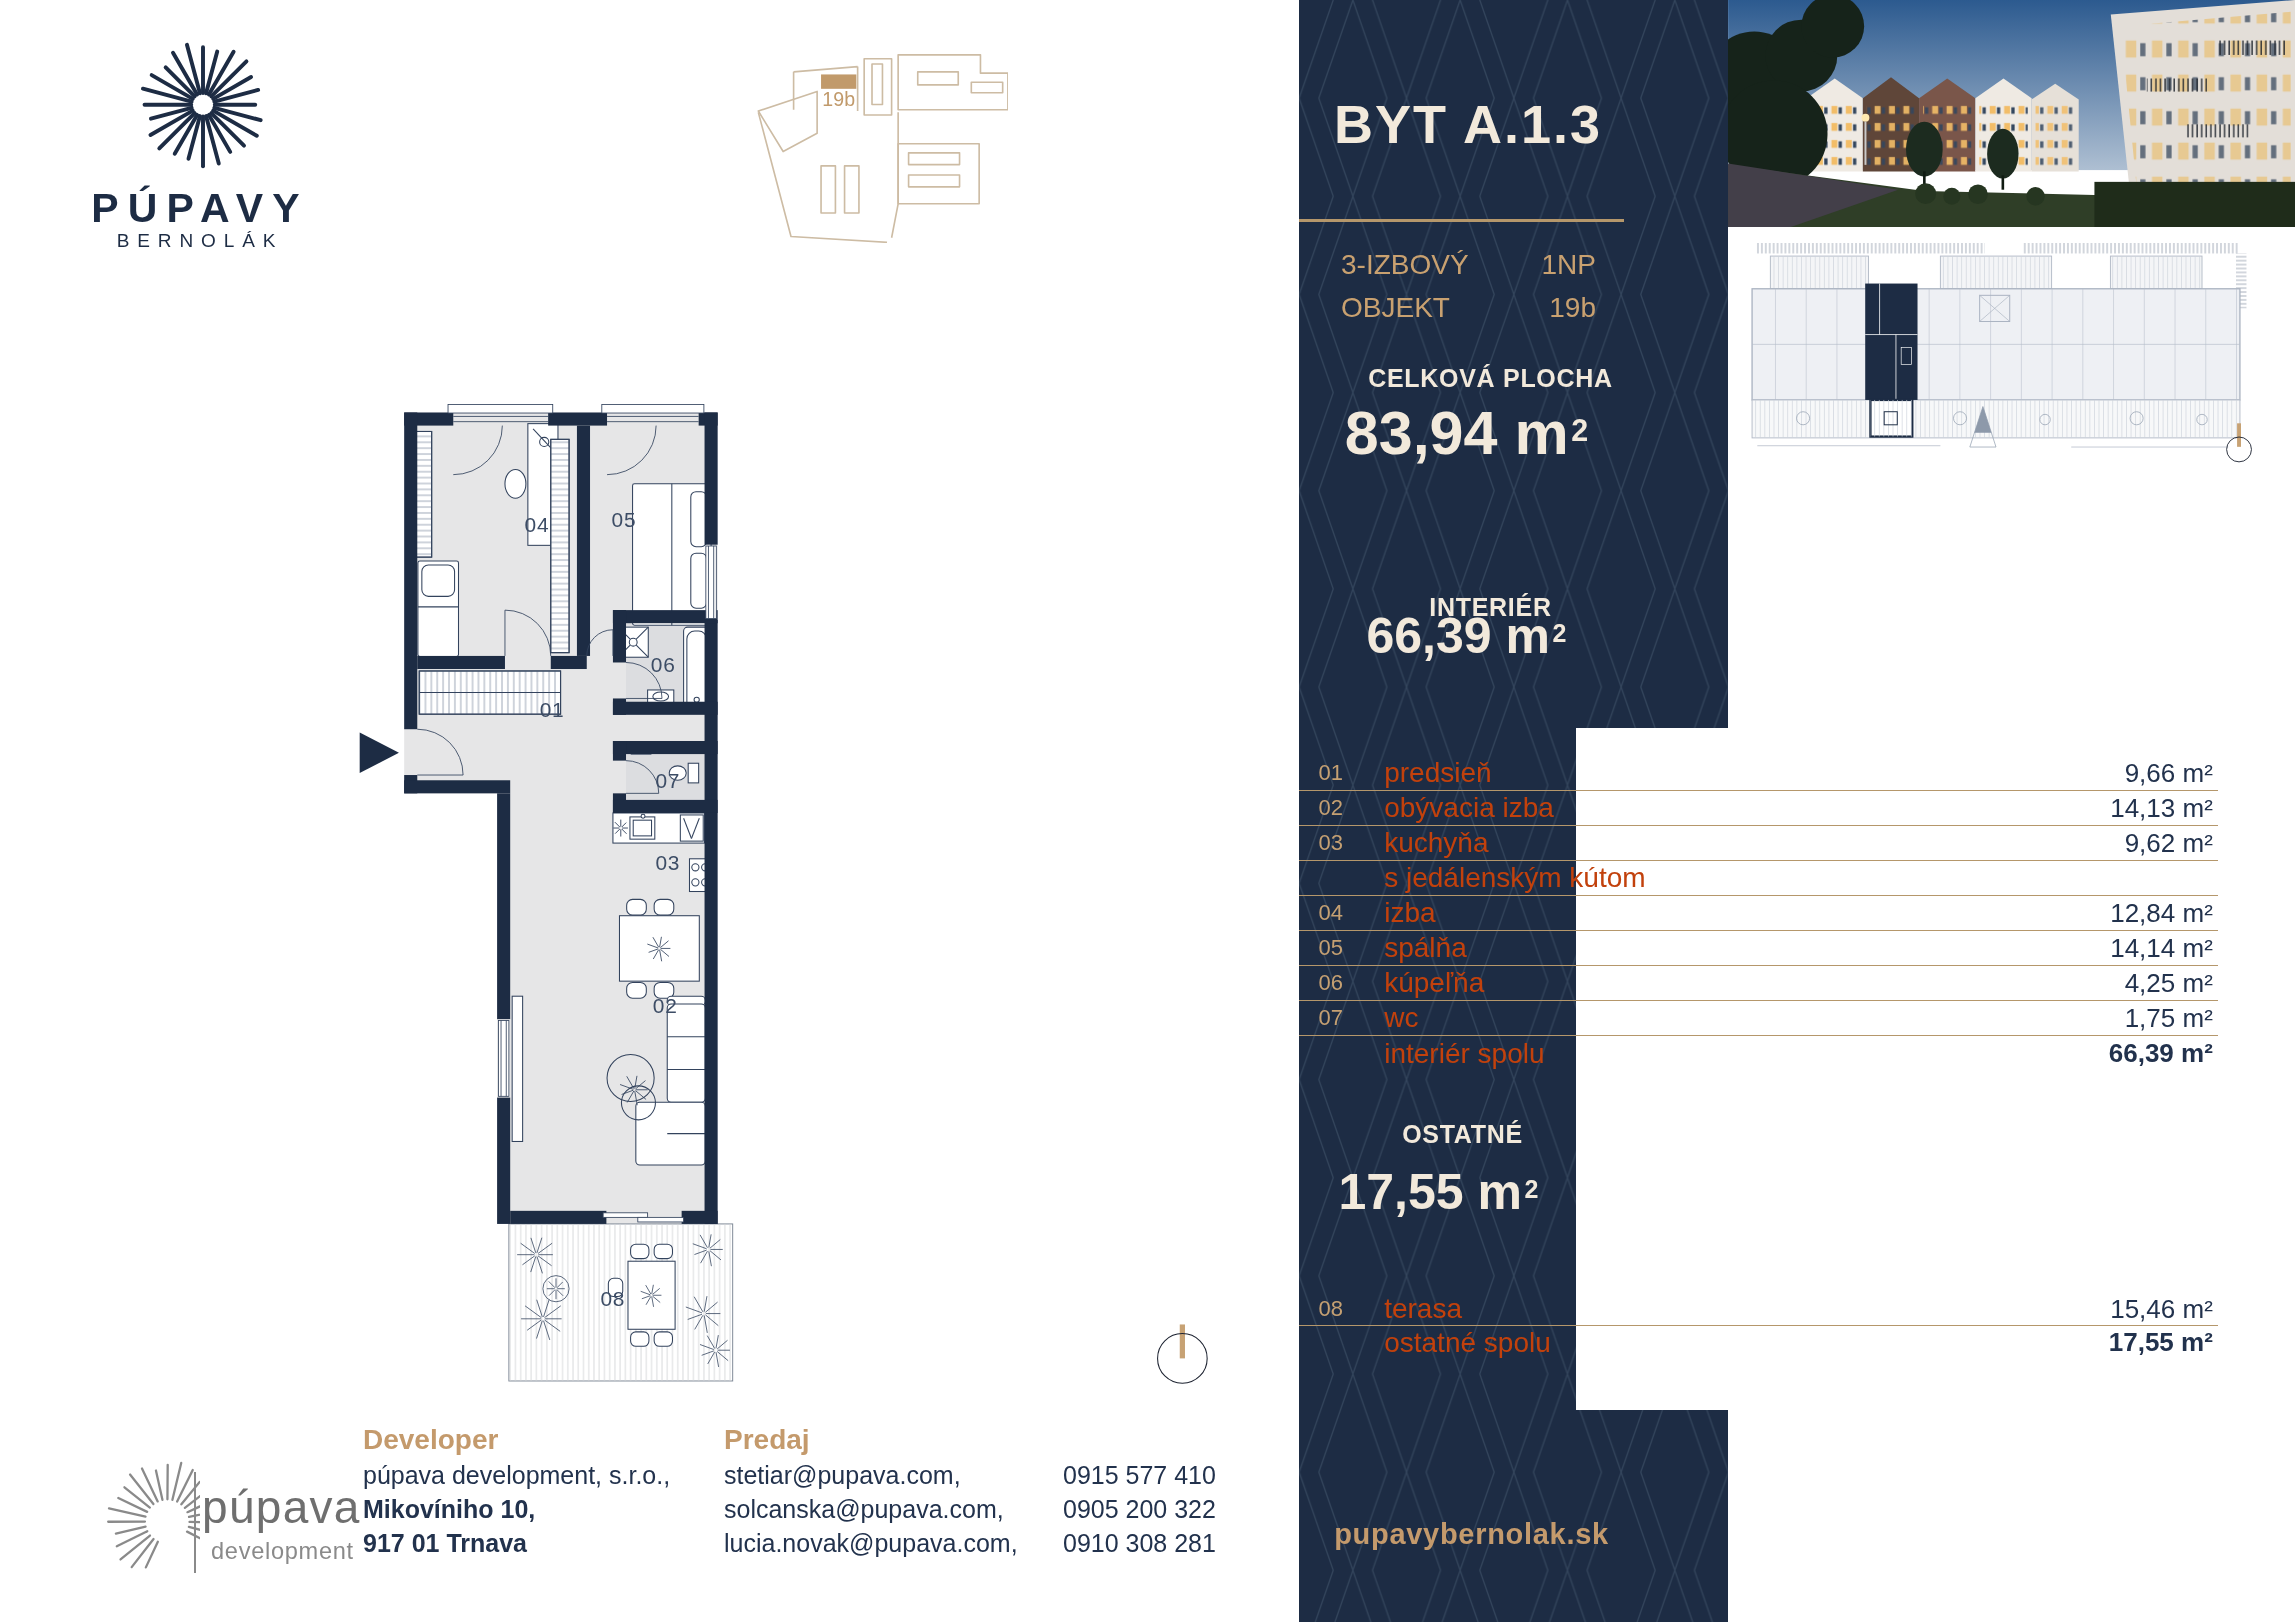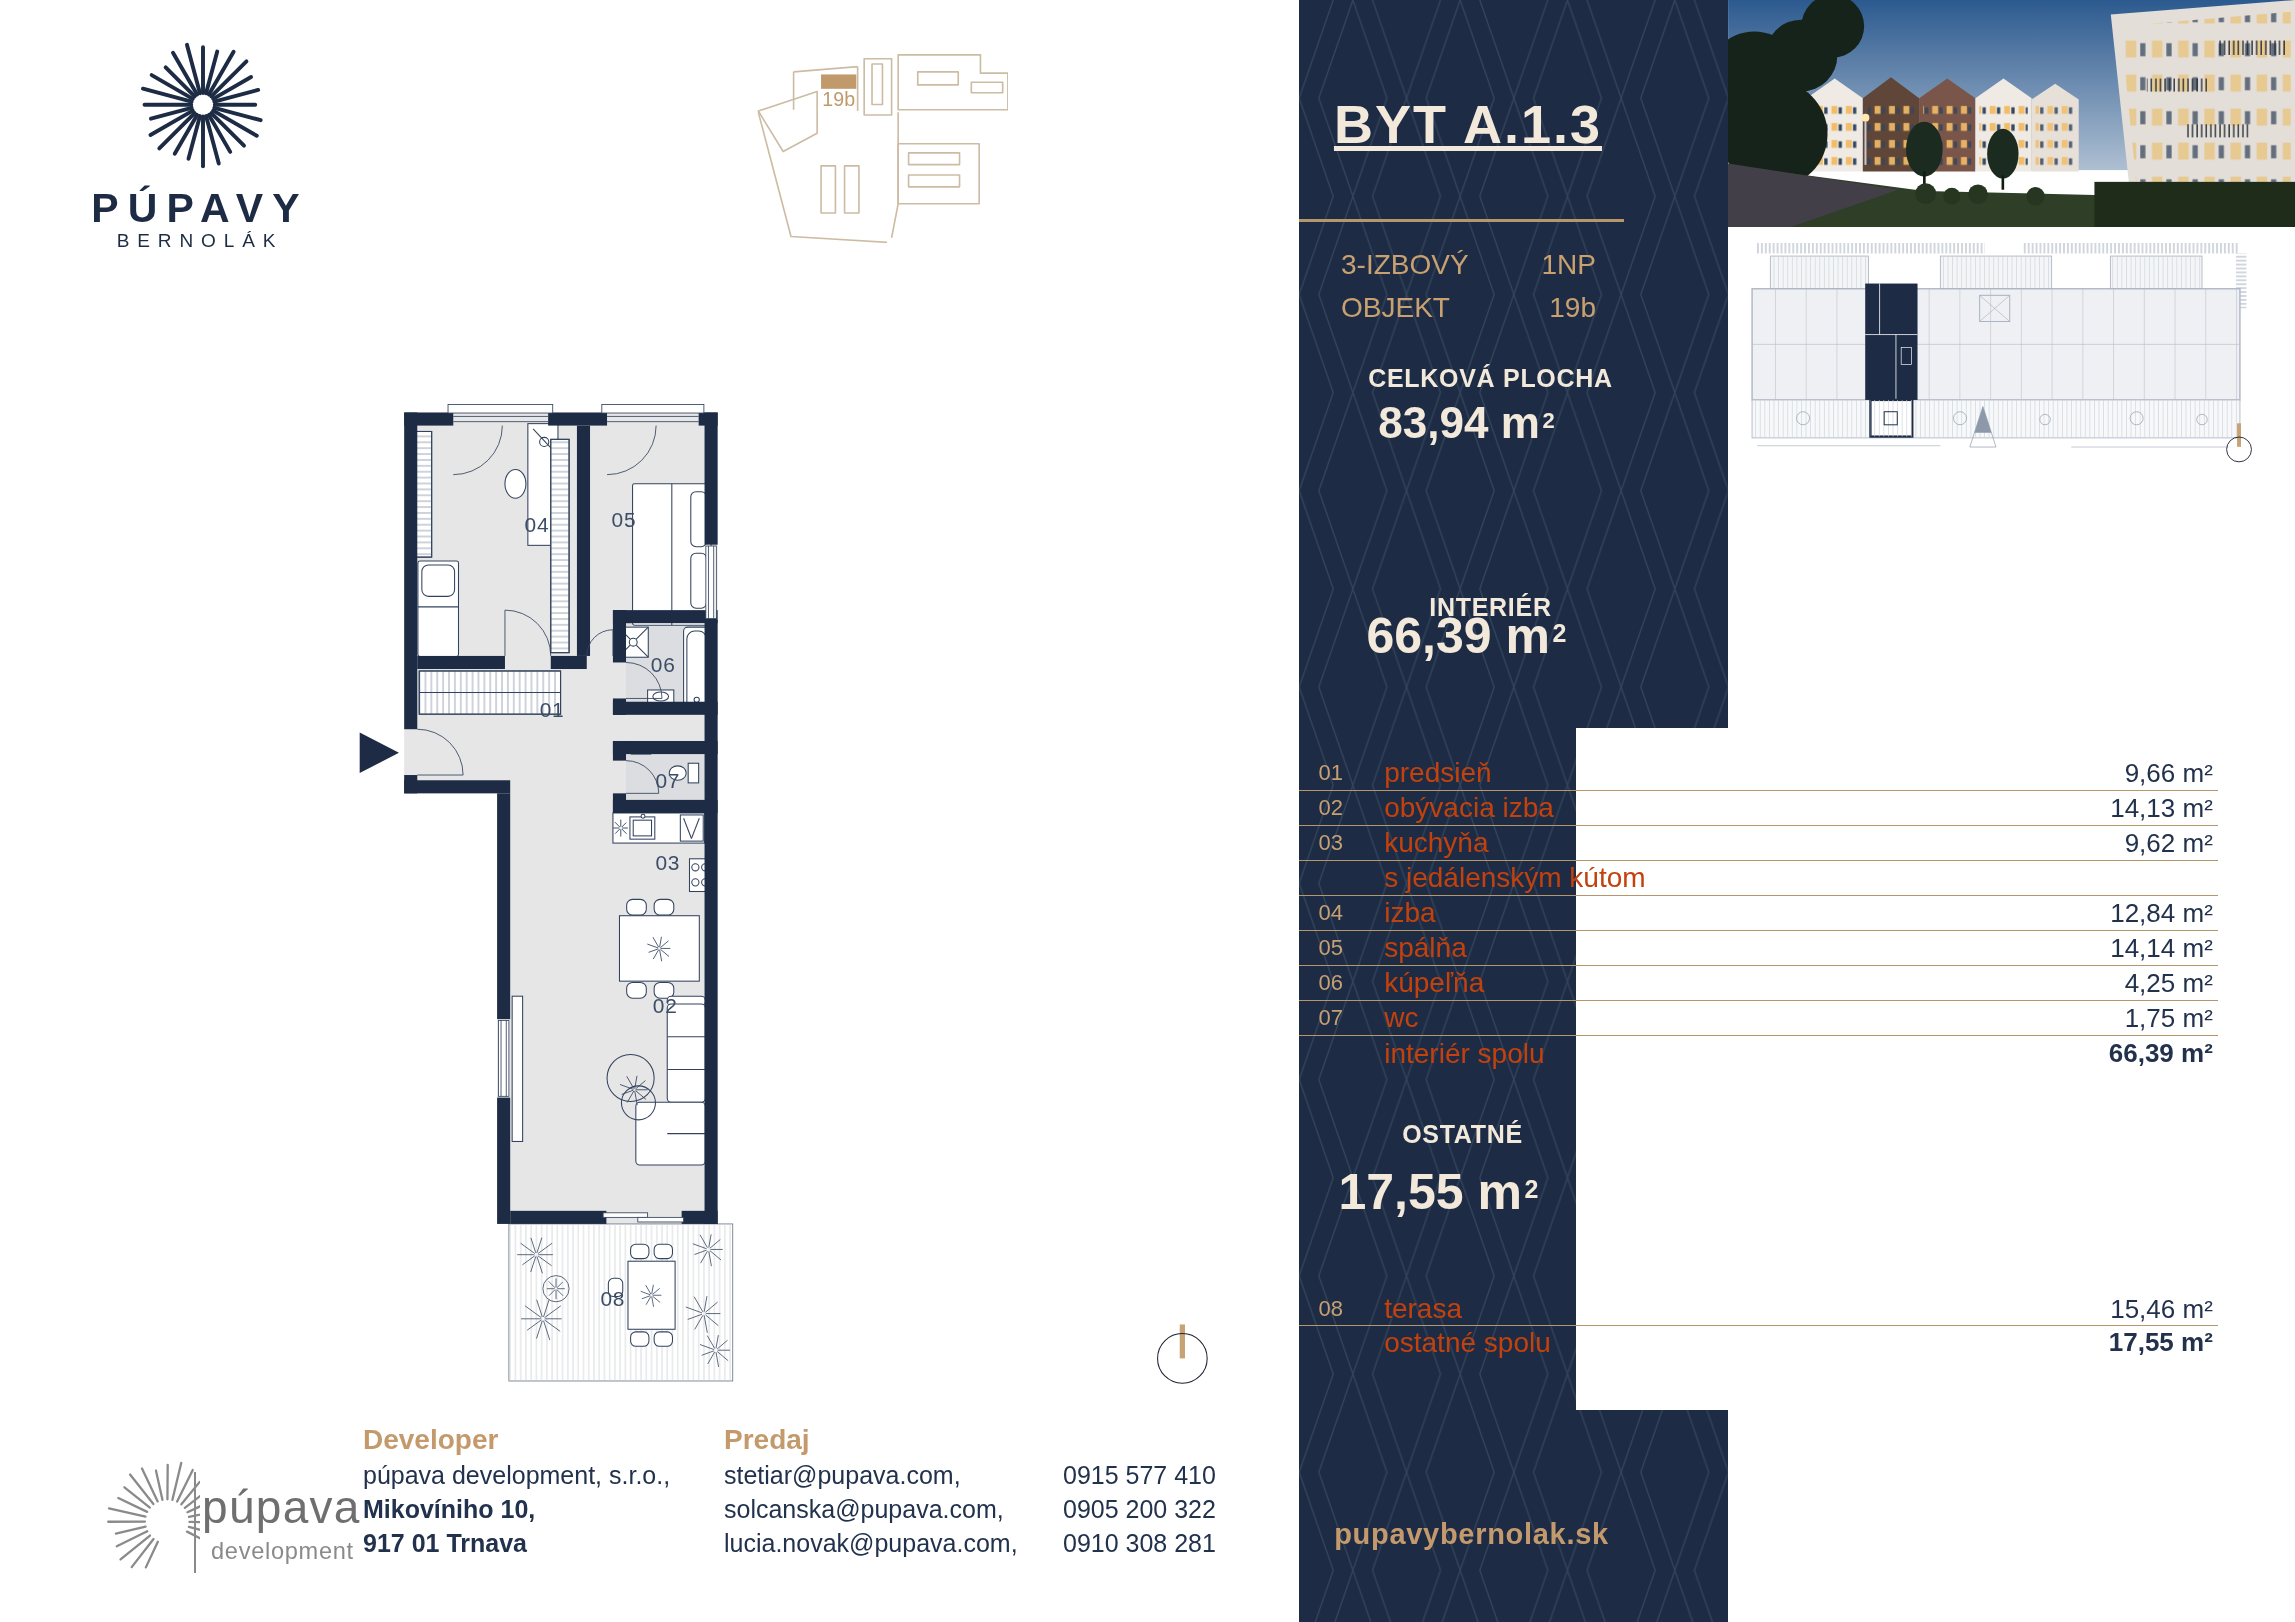--- a/index.html
+++ b/index.html
@@ -5,30 +5,30 @@
   html,body{margin:0;padding:0;background:#ffffff;}
   body{font-family:"Liberation Sans", sans-serif;}
   #page{position:relative;width:2295px;height:1622px;background:#ffffff;overflow:hidden;}
   .abs{position:absolute;}
 
   
   #panel{left:1299px;top:0;width:429px;height:1622px;background:#1d2c44;overflow:hidden;}
   #panel svg{position:absolute;left:0;top:0;}
   #panel-cut{left:1576px;top:728px;width:152px;height:682px;background:#ffffff;}
 
-  #byt-title{left:1299px;top:93px;width:338px;text-align:center;font-size:54px;font-weight:800;letter-spacing:2px;color:#f2e9db;text-decoration:underline;}
+  #byt-title{left:1299px;top:93px;width:338px;text-align:center;font-size:54px;font-weight:800;letter-spacing:2px;color:#f2e9db;}
   #divider{left:1299px;top:219px;width:325px;height:2.6px;background:#b5976b;}
   #specs{left:1341px;top:243px;width:255px;display:flex;justify-content:space-between;font-size:28px;font-weight:300;color:#c9a170;line-height:43px;}
   #specs .right{text-align:right;}
 
   .panel-h{left:1299px;width:335px;text-align:center;font-size:25px;font-weight:700;letter-spacing:0.7px;color:#f2e9db;padding-left:24px;}
   .panel-v{left:1299px;width:335px;text-align:center;font-weight:700;color:#f2e9db;}
   .panel-v sup{font-size:0.5em;vertical-align:38%;margin-left:2.6px;}
   #total-label{top:364px;}
-  #total-value{top:398px;font-size:44px;}
+  #total-value{top:398px;font-size:61px;}
   #interior-label{top:577px;margin-top:16px;}
   #interior-value{top:607px;font-size:50px;}
   #other-label{top:1120px;width:279px;}
   #other-value{top:1163px;width:279px;font-size:50px;}
   #website{left:1299px;top:1518px;width:345px;text-align:center;font-size:29px;font-weight:700;letter-spacing:0.7px;color:#c49a6c;}
 
   
   .table{left:1299px;width:919px;}
   #t-interior{top:756px;}
   #t-other{top:1293px;}

